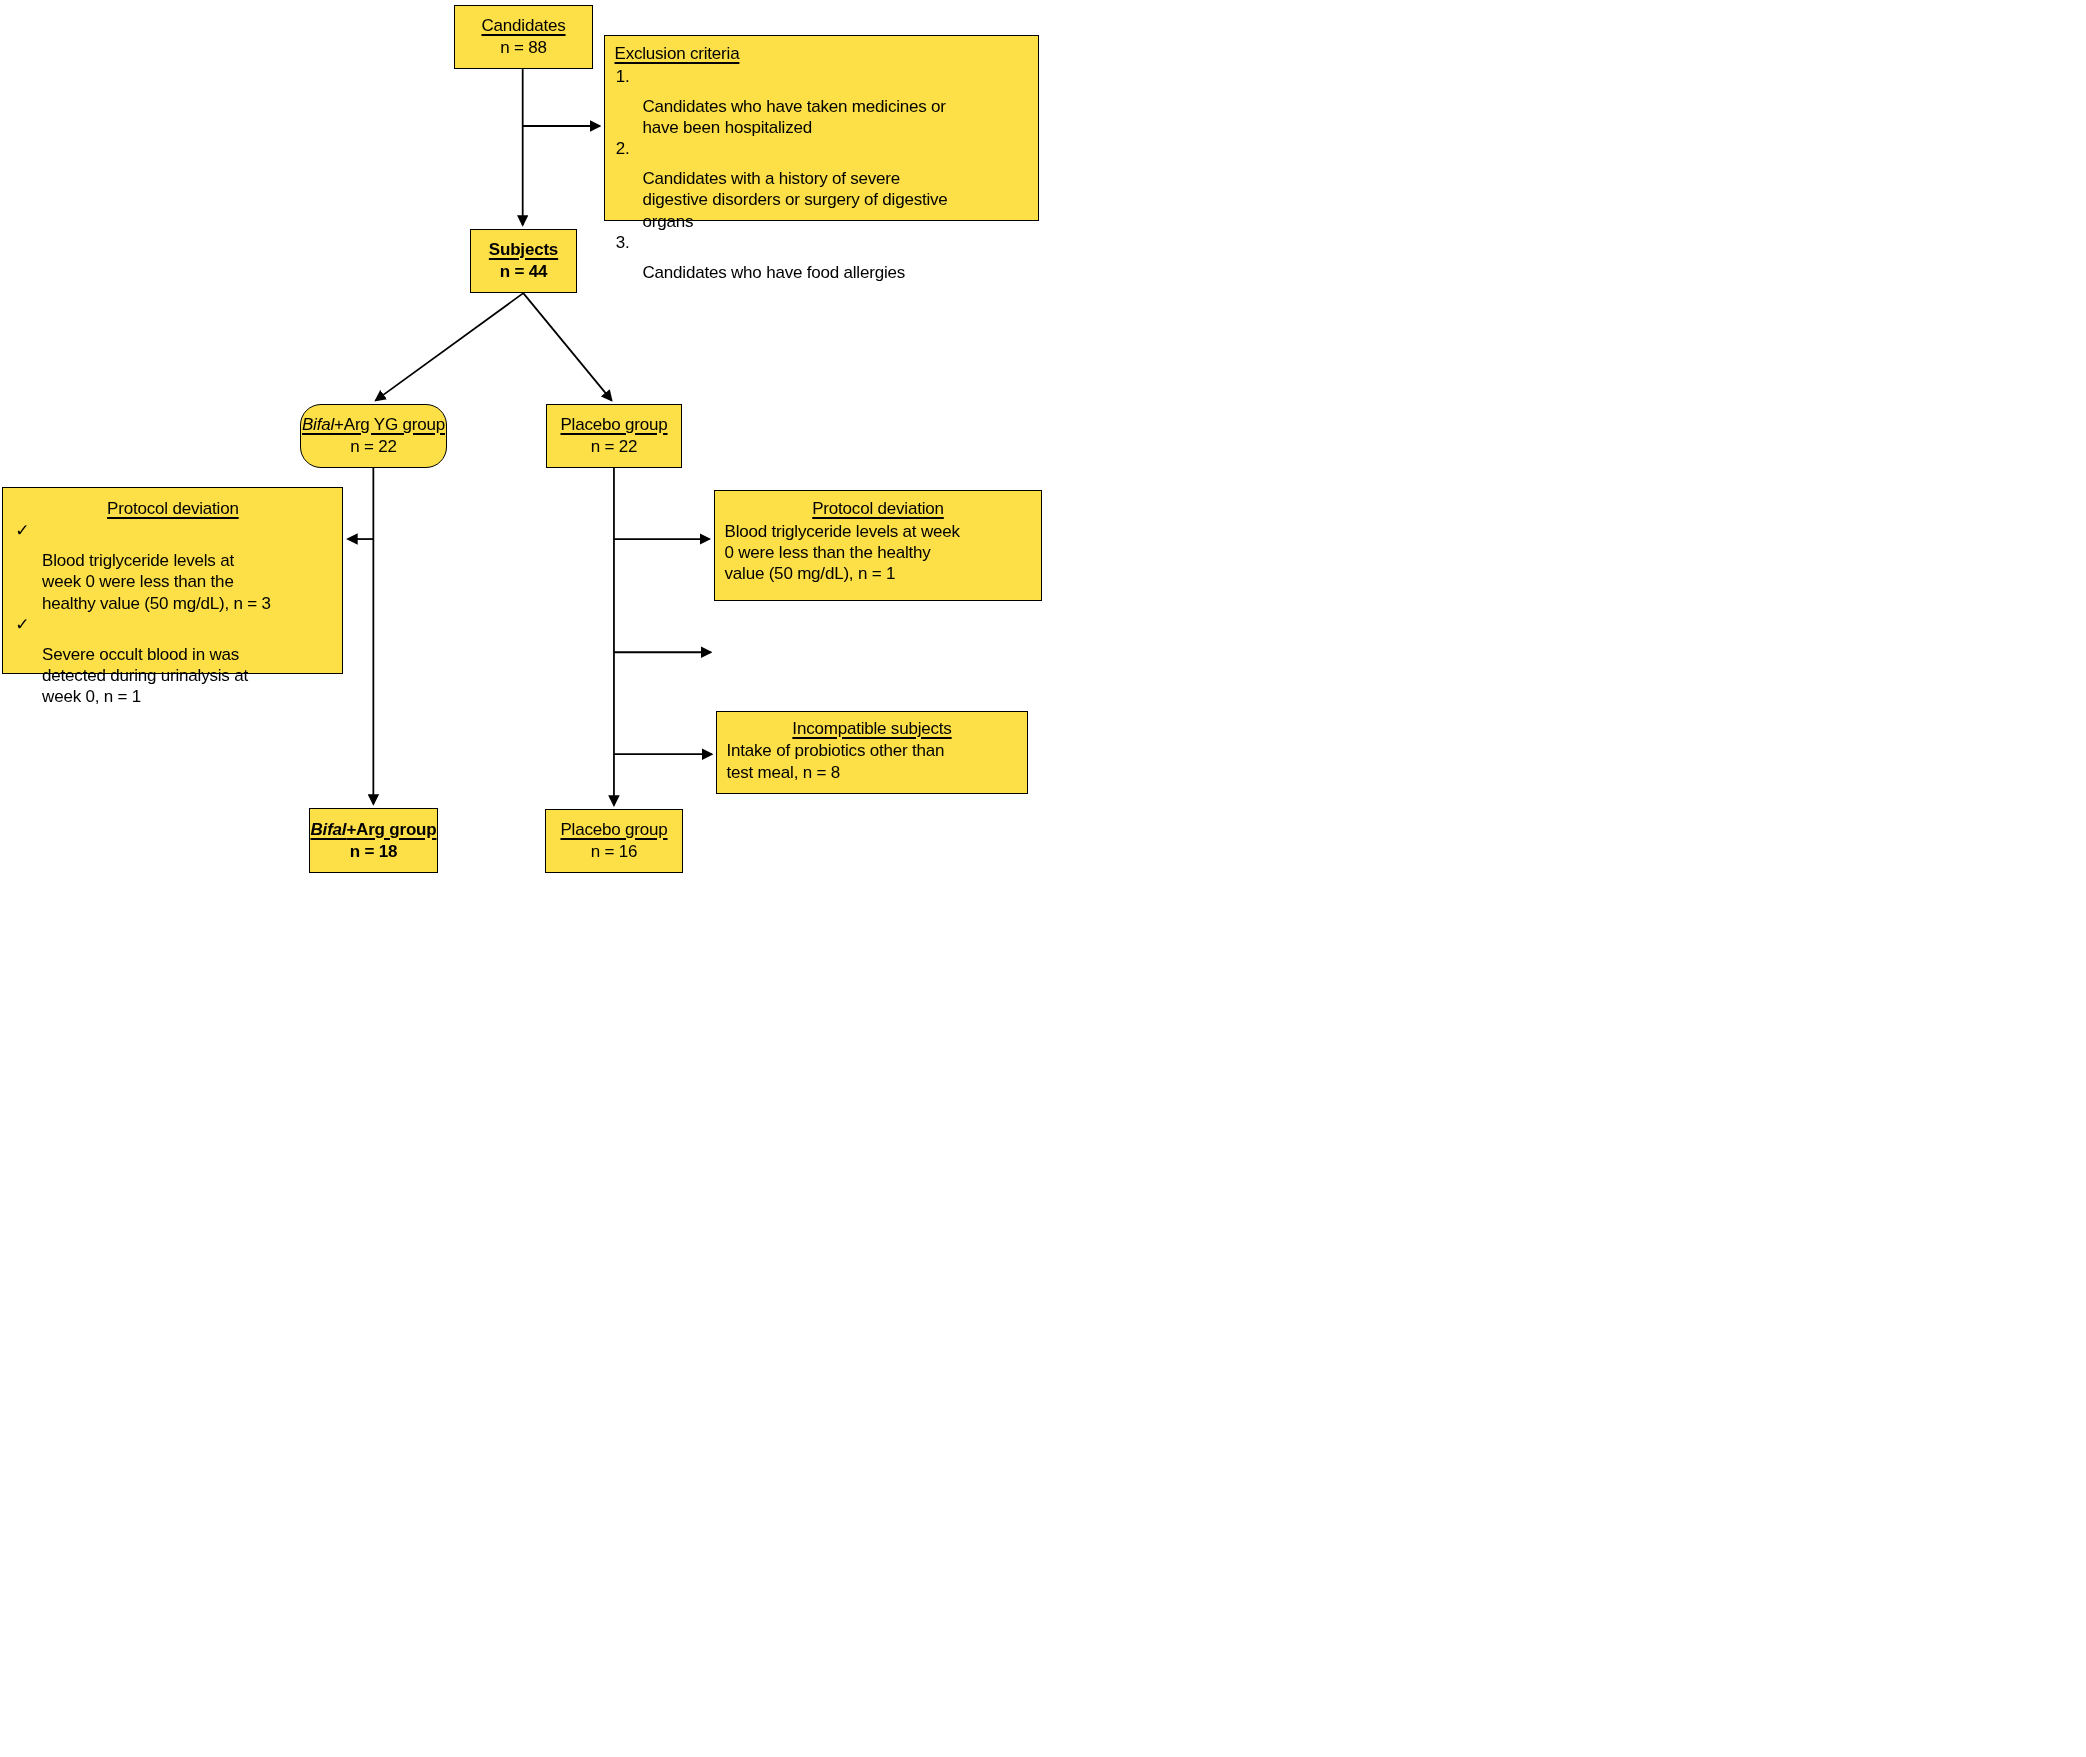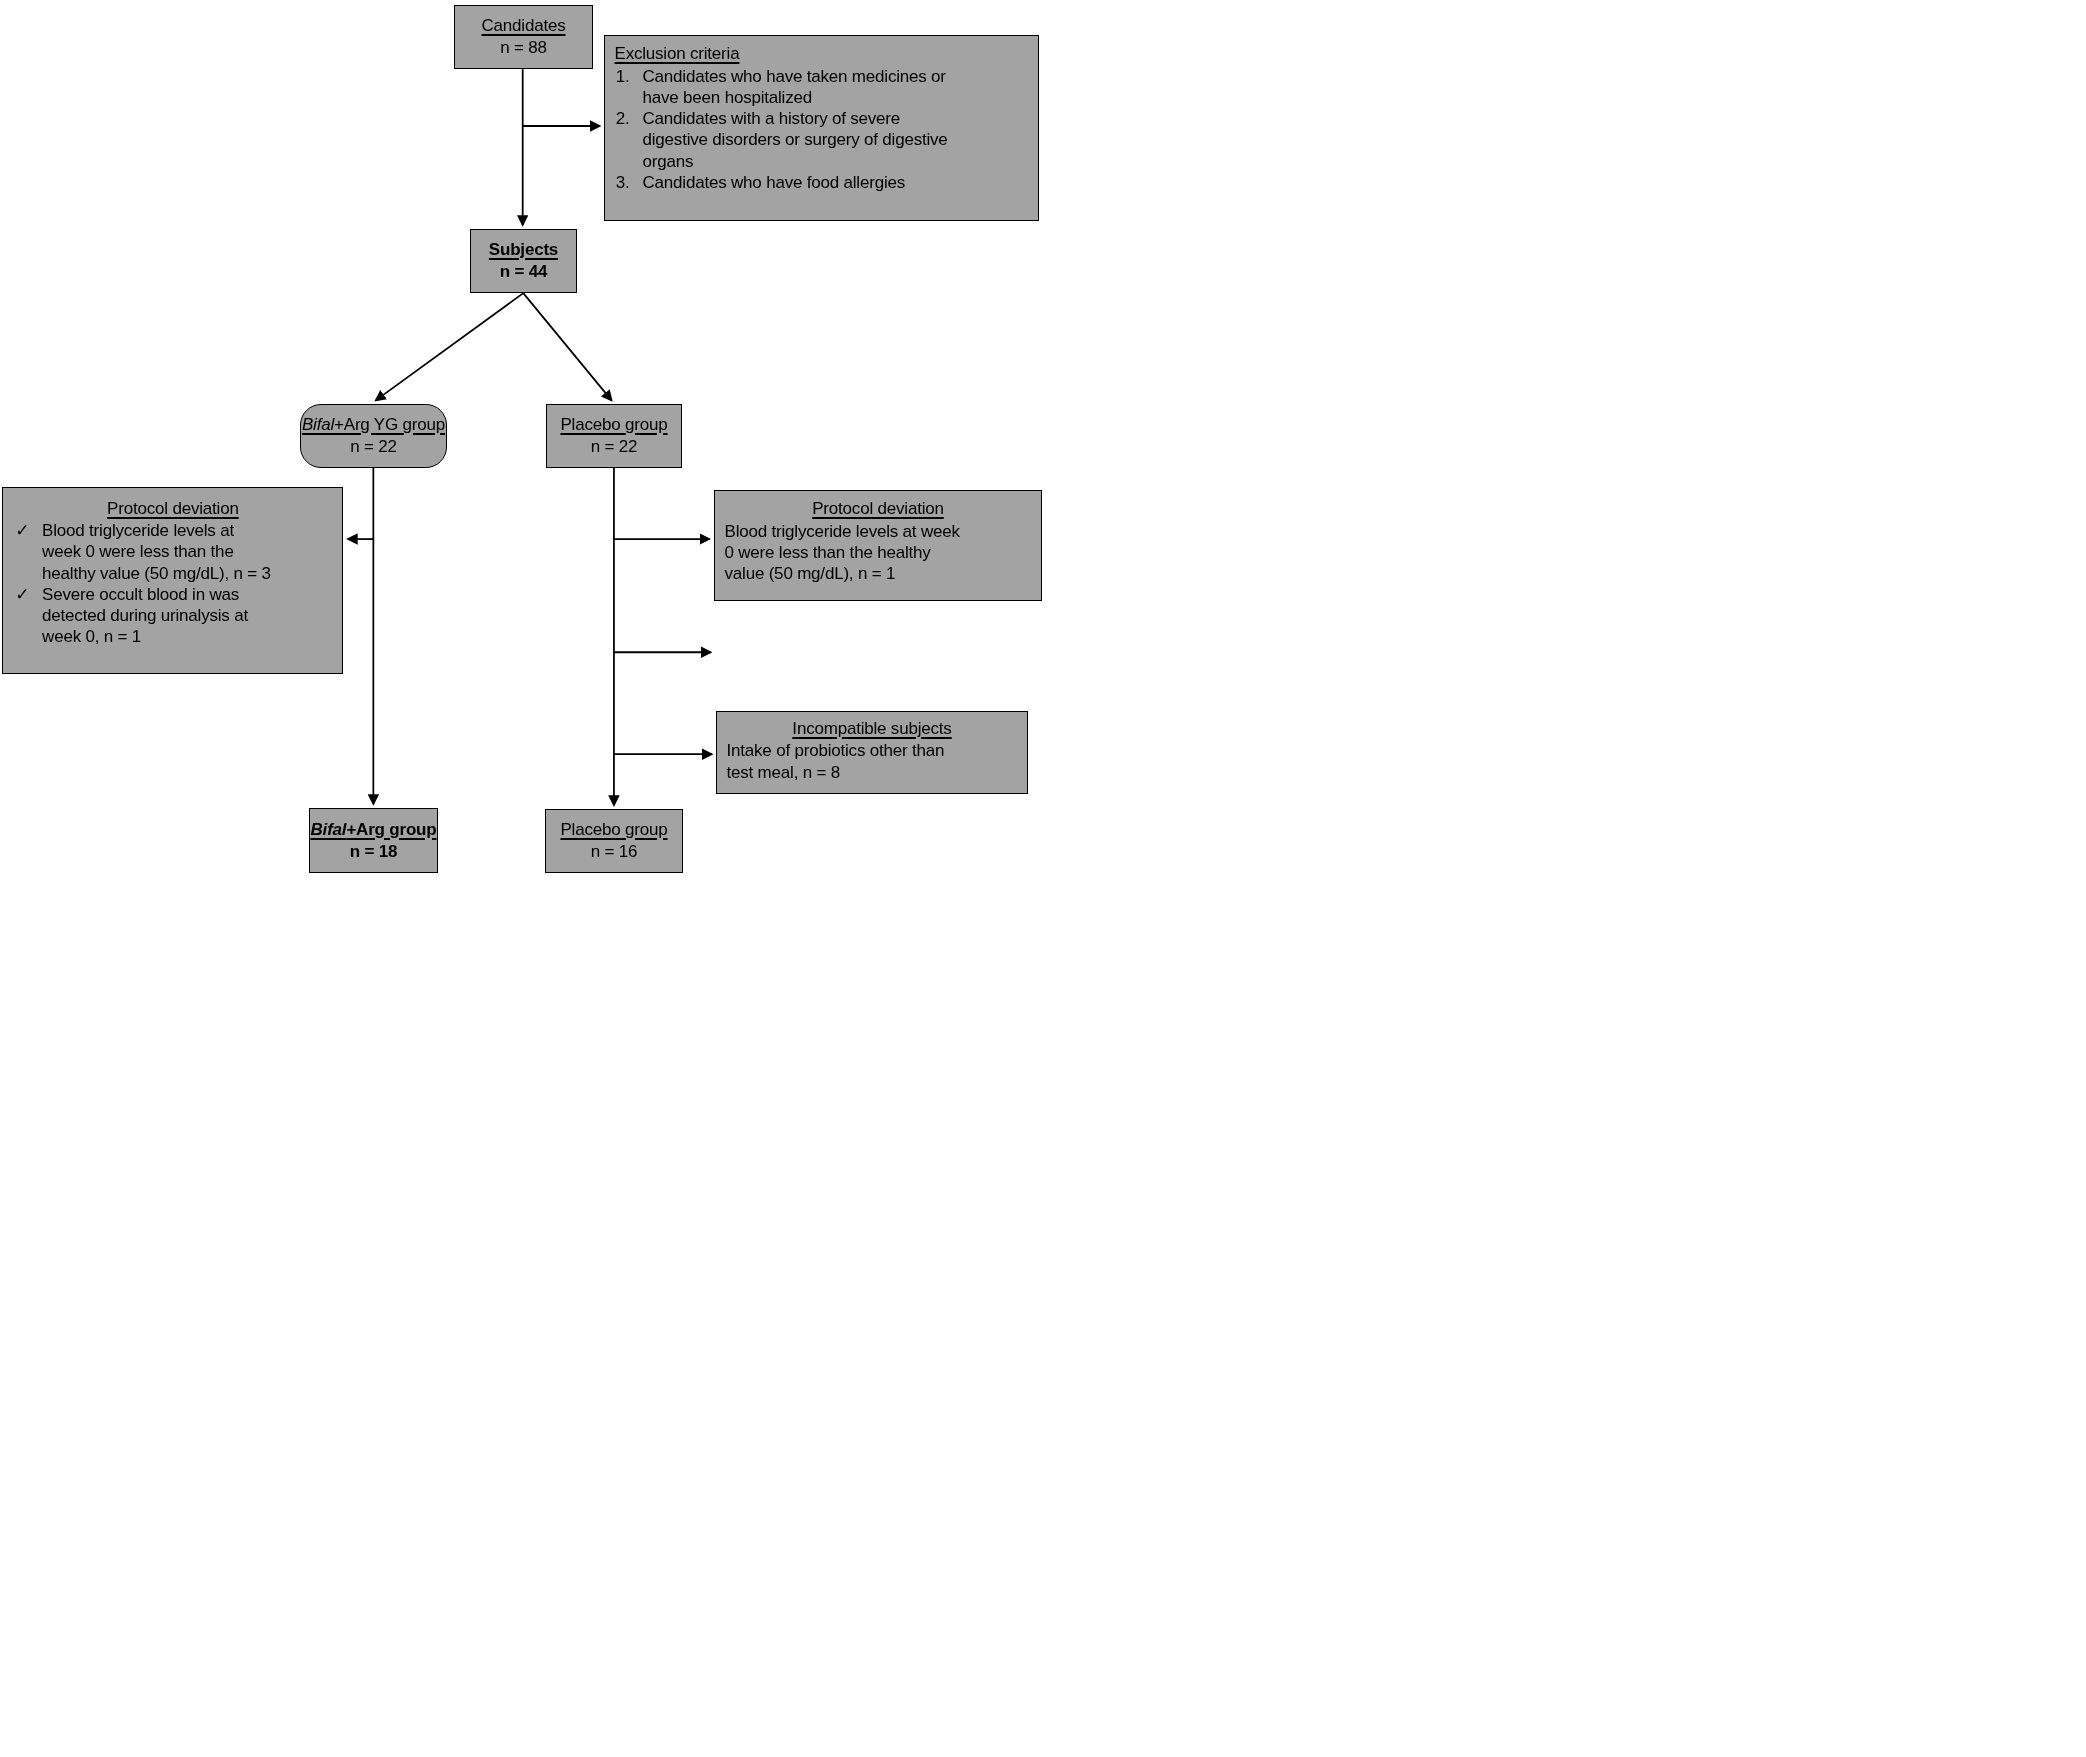--- a/index.html
+++ b/index.html
@@ -8,41 +8,41 @@
     width:1043px;height:879px;
     background:#ffffff;
     font-family:"Liberation Sans", sans-serif;
     color:#000000;
     letter-spacing:-0.2px;
     overflow:hidden;
   }
   .box{
     position:absolute;
     border:1.8px solid #000000;
-    background:#a3a3a3;
+    background:#fde047;
     box-sizing:border-box;
   }
   .node{
     display:flex;flex-direction:column;
     align-items:center;justify-content:center;
     text-align:center;
     font-size:17px;line-height:22px;
   }
   .u{
     text-decoration:underline;
     text-decoration-thickness:1.5px;
     text-underline-offset:3px;
   }
   .panel{
     font-size:17px;line-height:21.3px;
     padding:7.1px 9.5px;
   }
   .panel .title{display:block;margin-bottom:1.2px;}
   .title-center{text-align:center;}
-  .ml{white-space:pre-line;}
+  .ml{white-space:pre-line;margin-top:30px;}
   .row{display:grid;grid-template-columns:28px 1fr;align-items:start;}
   .row .marker{padding-left:1.2px;}
   svg.connectors{position:absolute;left:0;top:0;pointer-events:none;}
   .connectors path{stroke:#000000;stroke-width:3;fill:none;}
 </style>
 </head>
 <body>
 
 <div class="stage">
 

